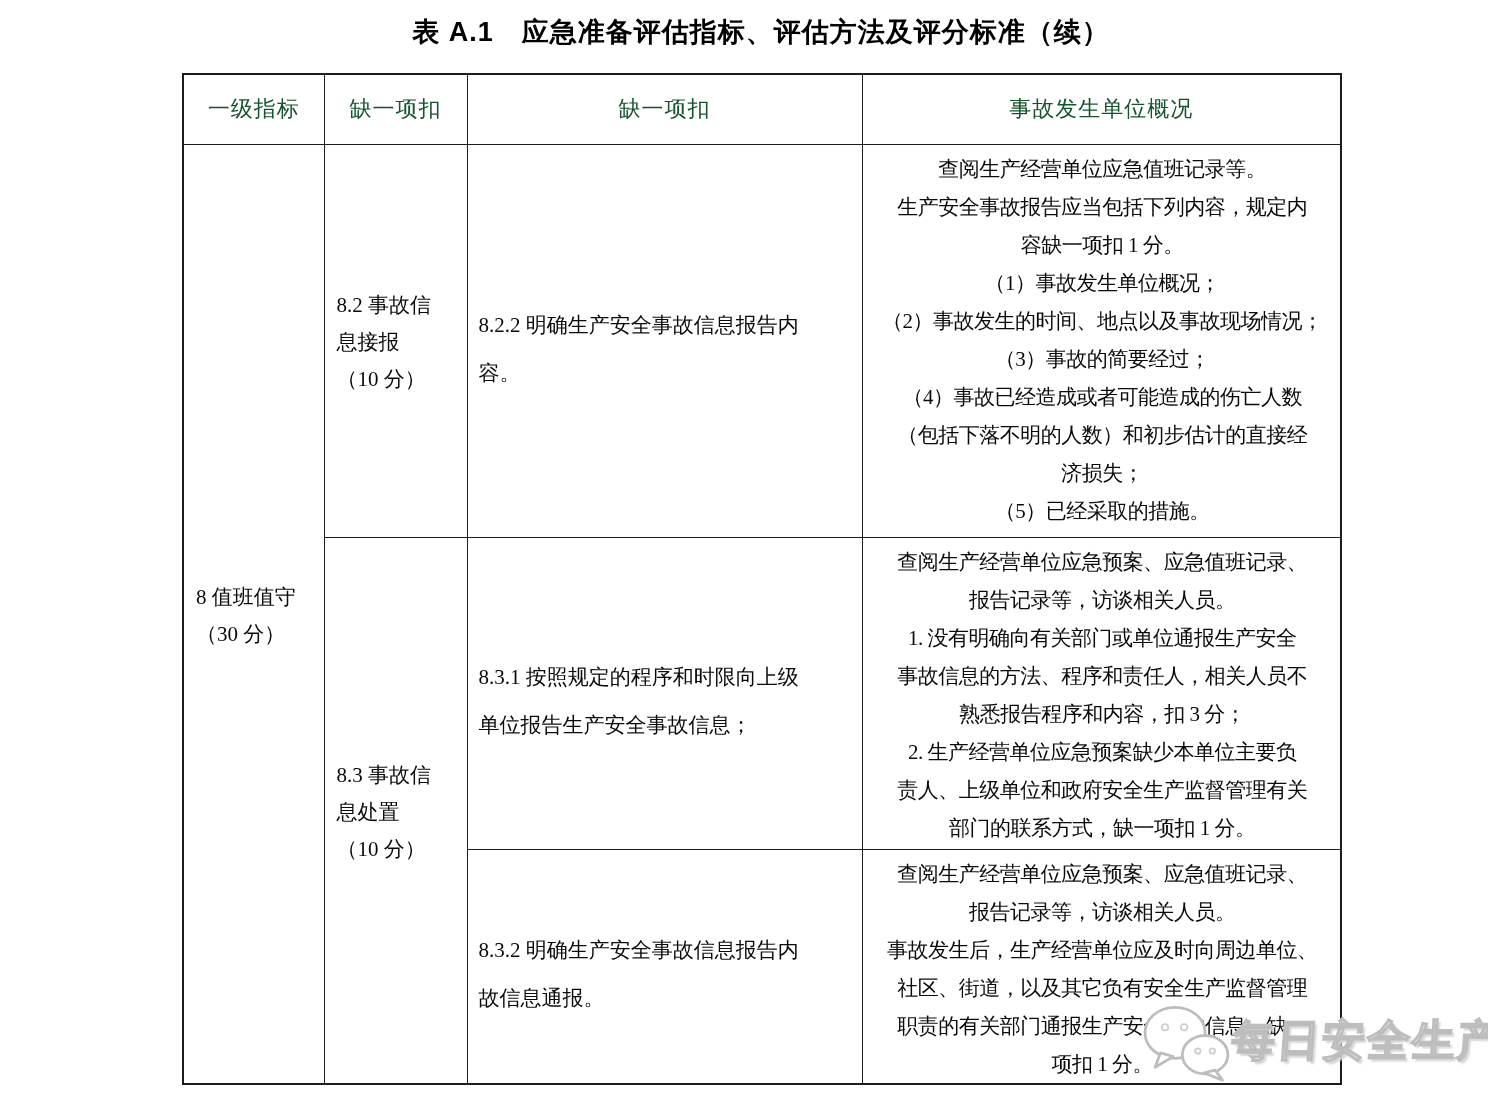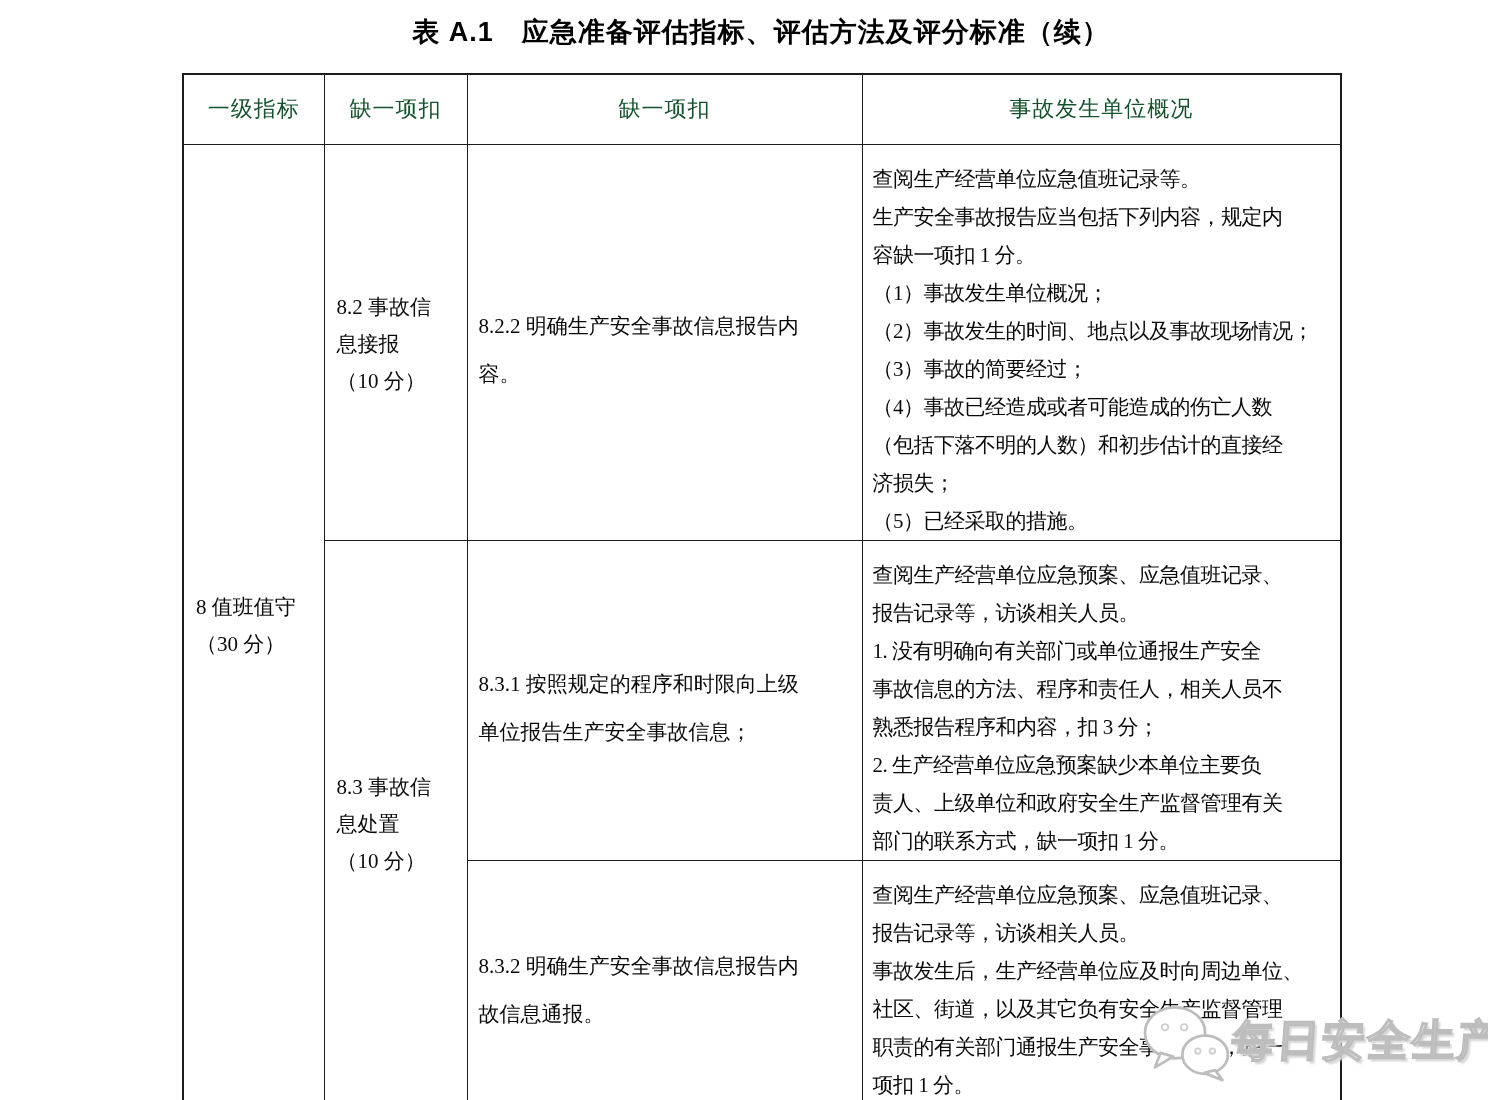--- a/index.html
+++ b/index.html
@@ -53,22 +53,23 @@
     color:#0a0a0a;
   }
   td.center-cell{
     vertical-align:middle;
     text-align:left;
     padding:4px 8px 0 12px;
     line-height:37px;
   }
   td.criteria-cell{
     vertical-align:top;
-    padding:15px 8px 0 10px;
+    padding:5px 8px 0 10px;
     letter-spacing:-0.5px;
+    text-align:center;
   }
   td.l3-cell{
     vertical-align:middle;
     padding:16px 10px 0 11px;
     line-height:48px;
   }
   tr.rowA{height:393px;}
   tr.rowB{height:312px;}
   tr.rowC{height:233px;}
   

